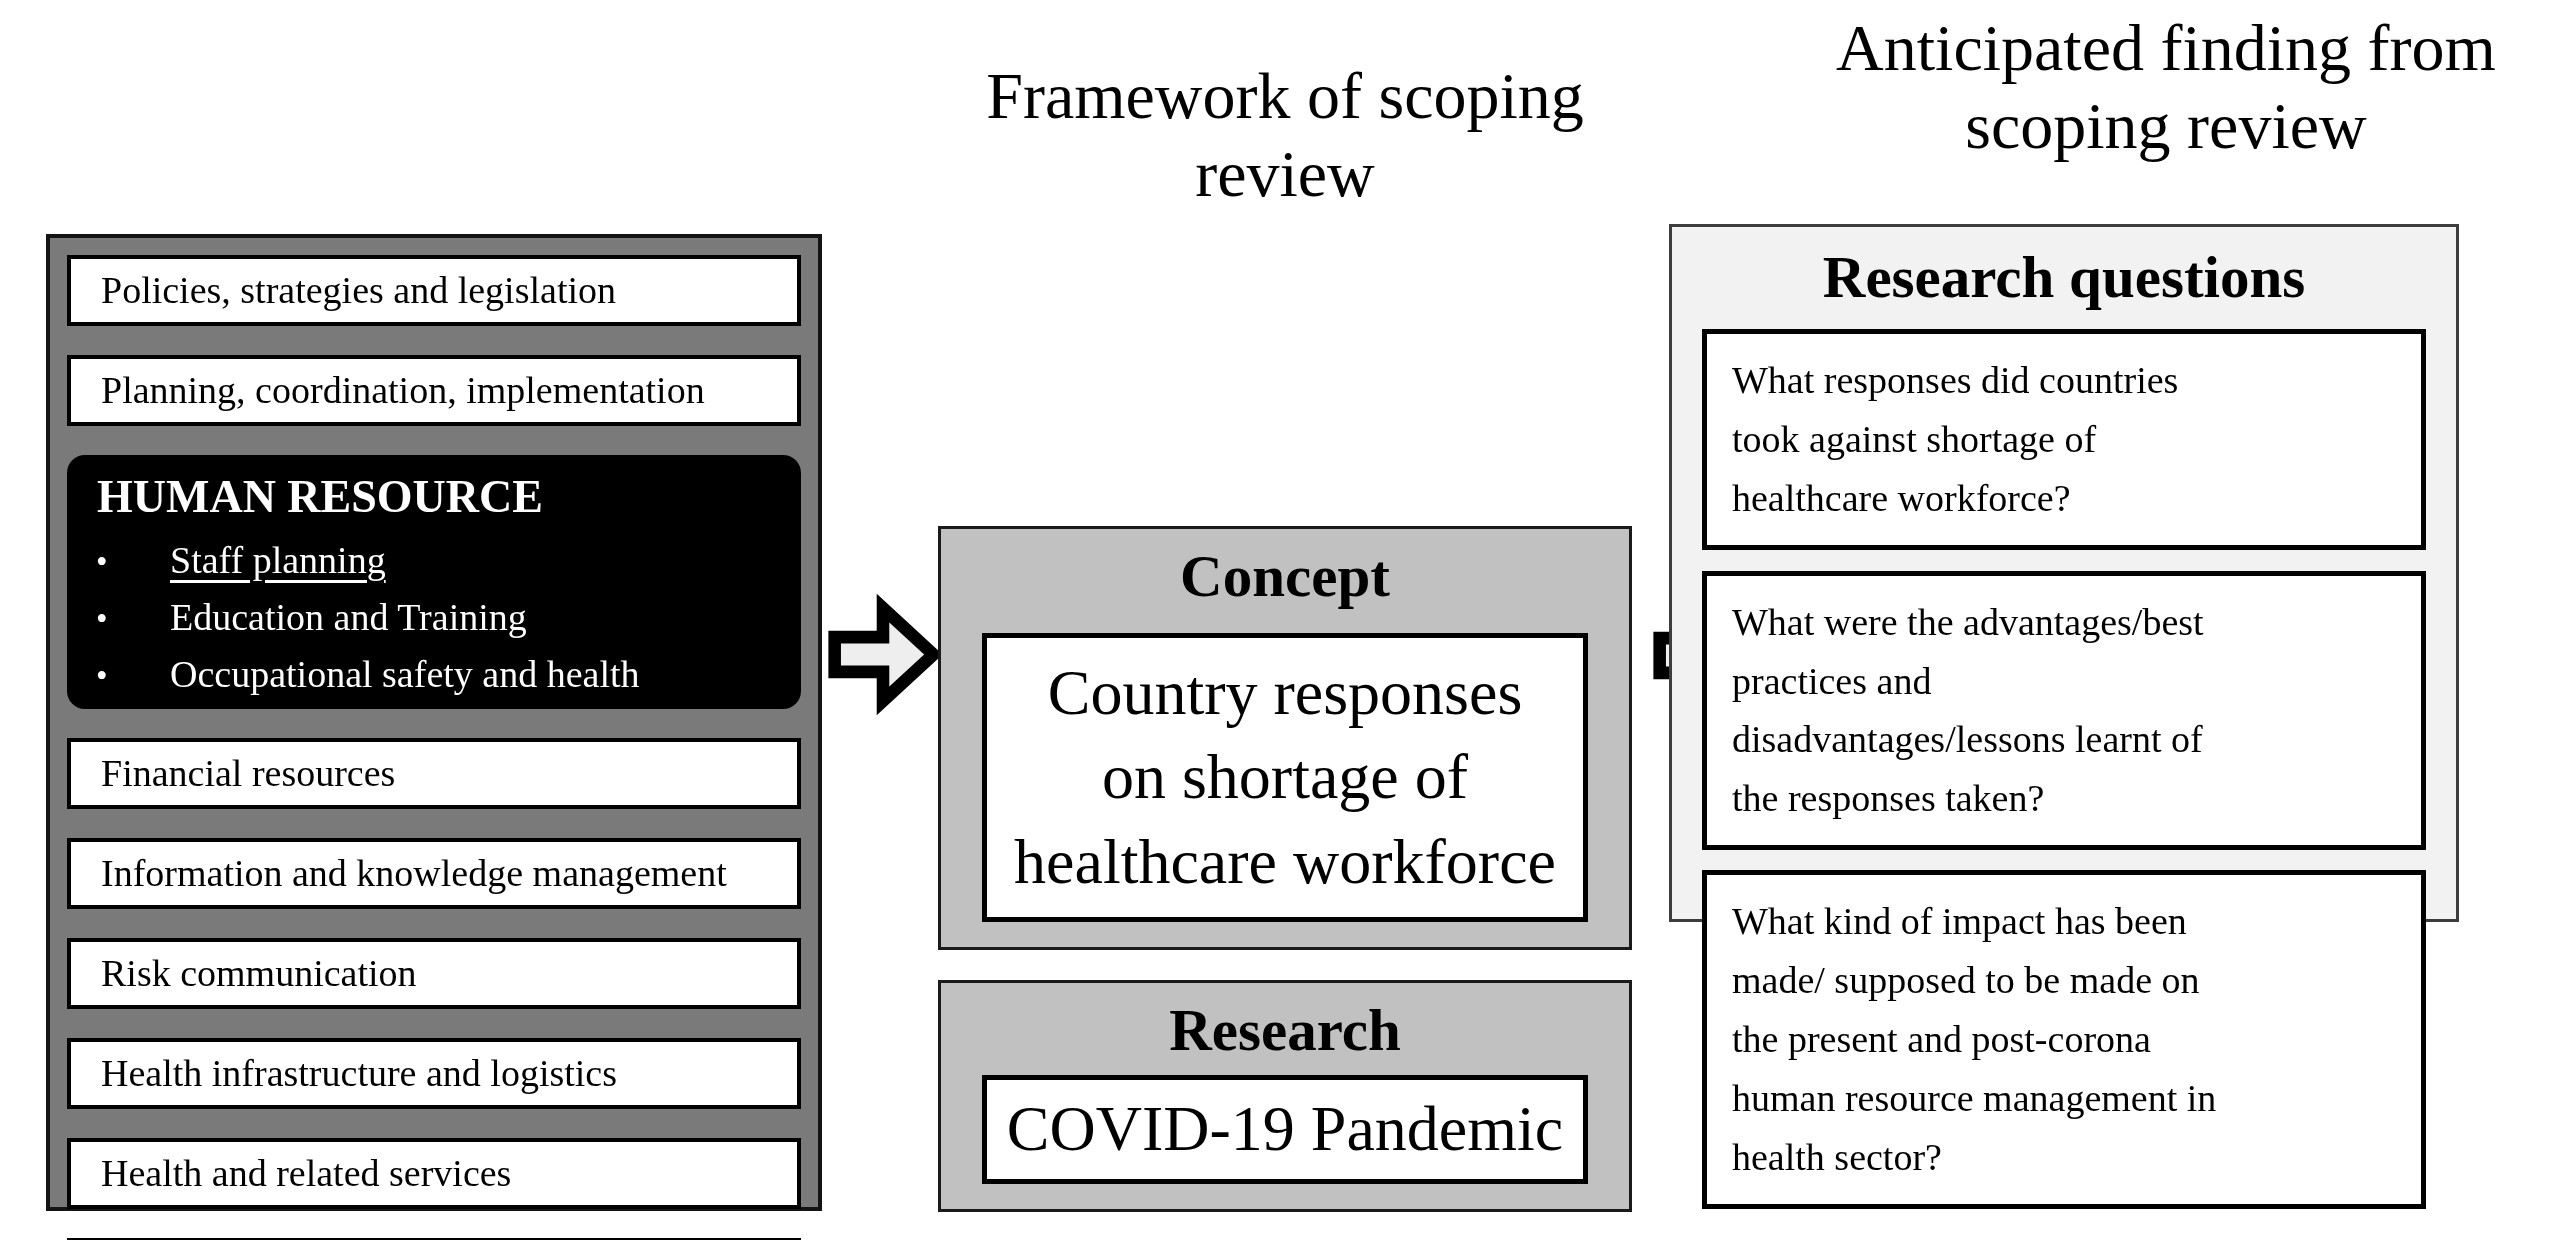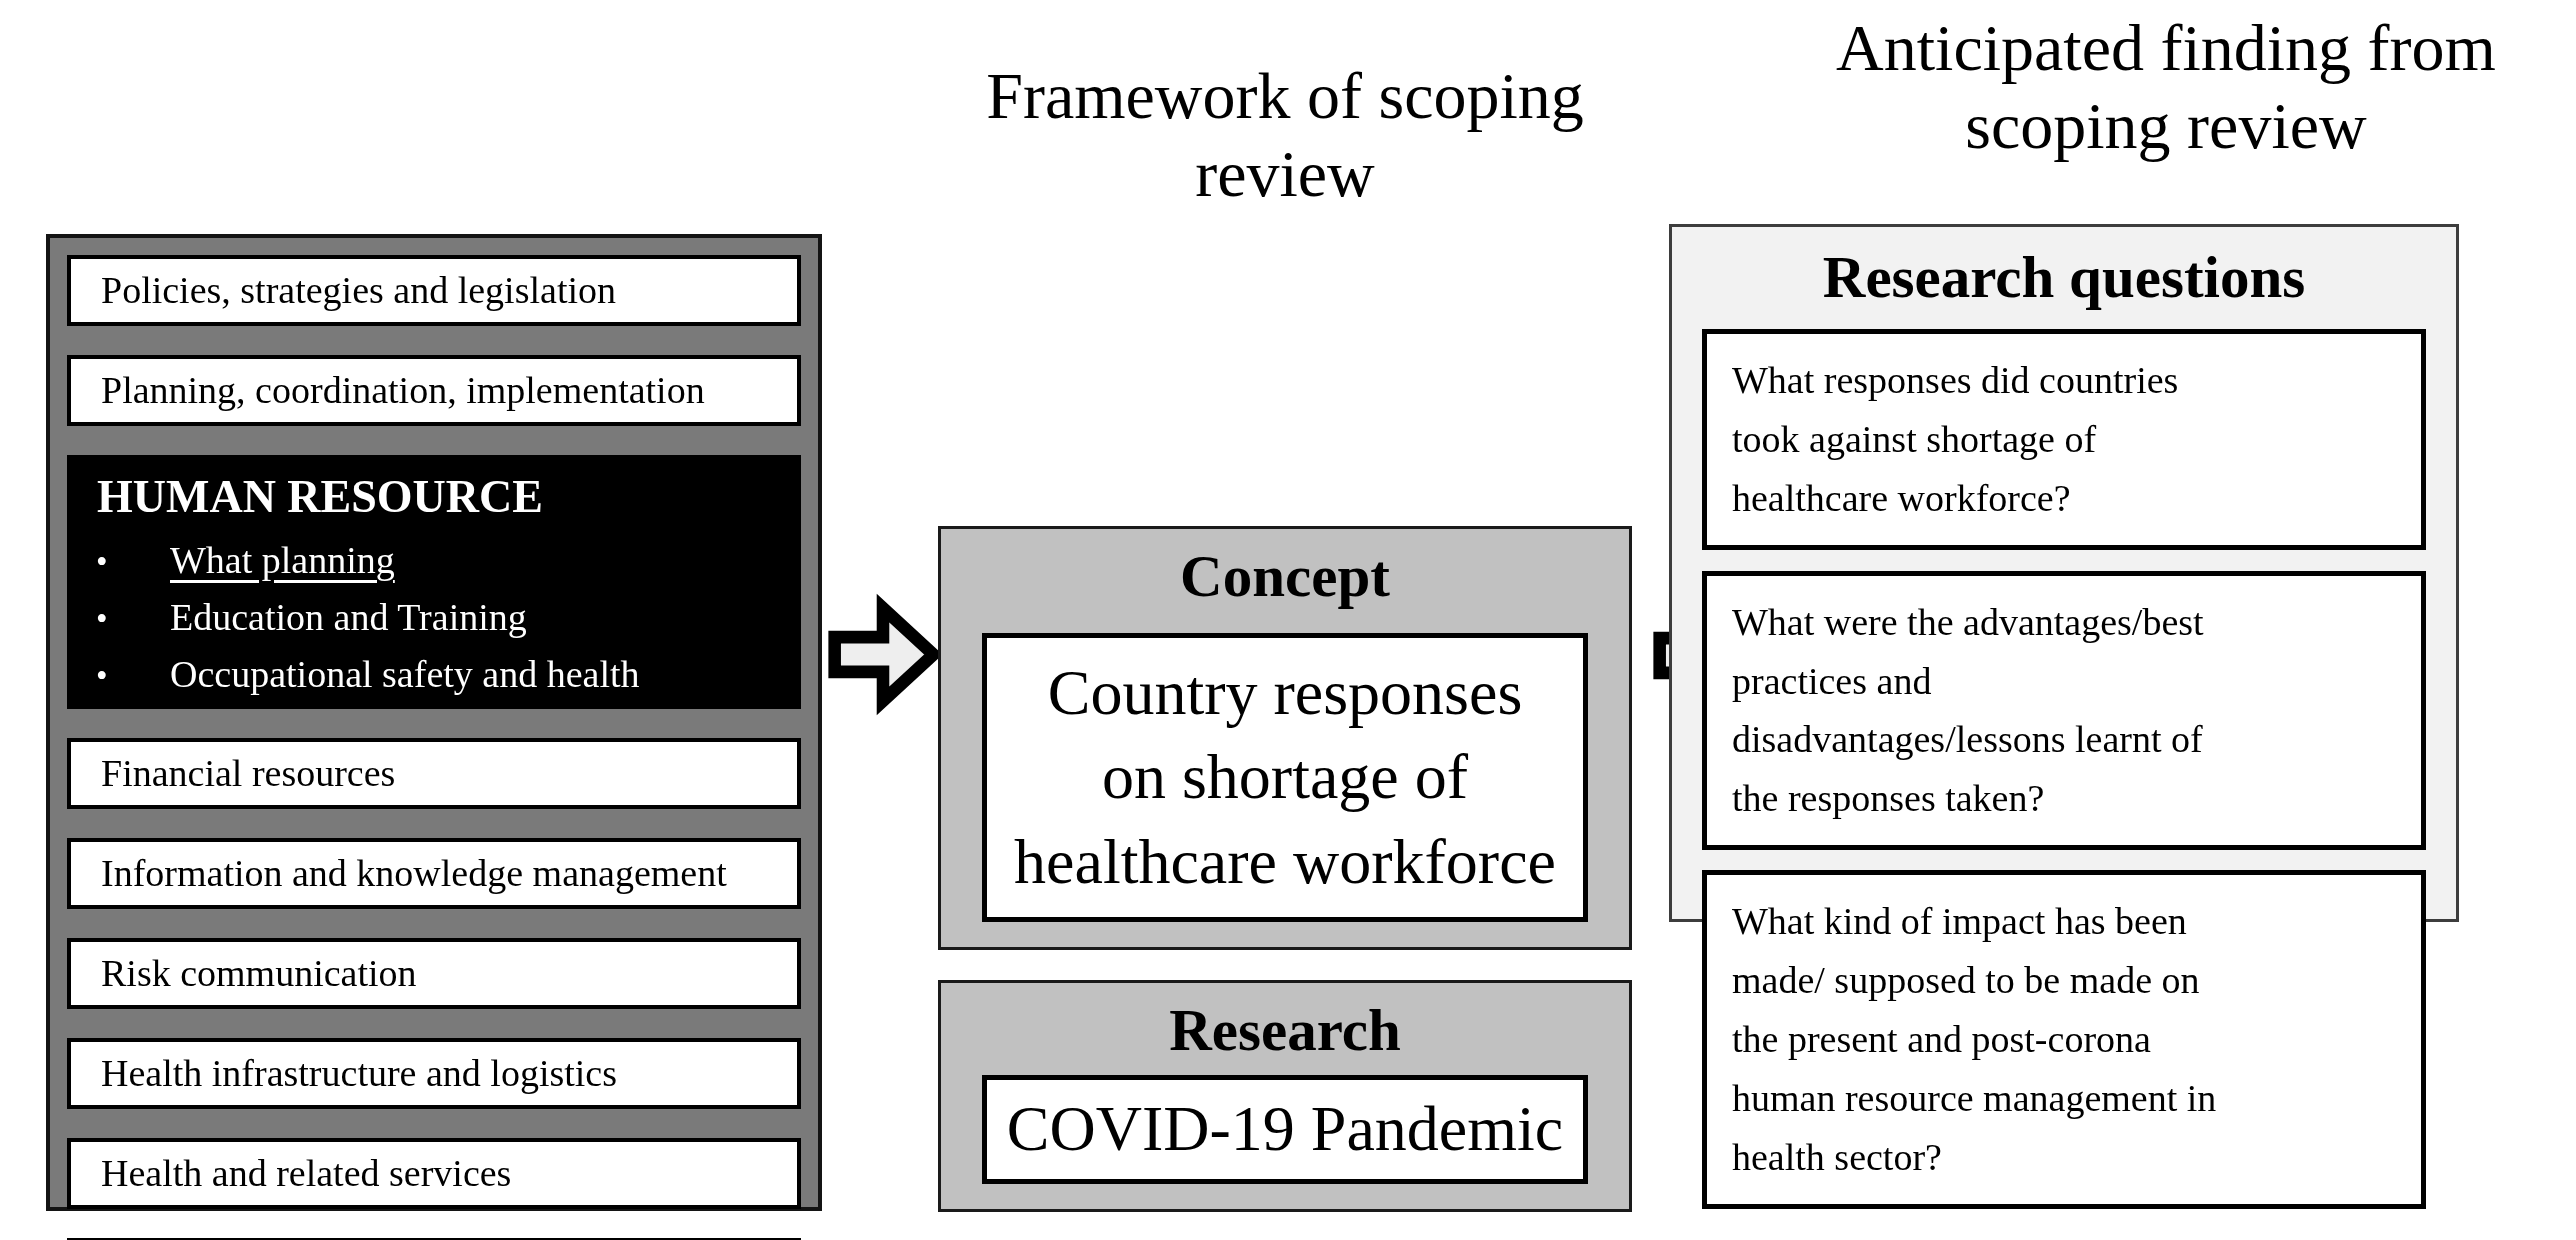--- a/index.html
+++ b/index.html
@@ -34,20 +34,21 @@
     background:#ffffff;border:4.6px solid #000000;
     height:71px;flex:0 0 auto;
     display:flex;align-items:center;
     padding-left:30px;padding-right:6.6px;
     font-size:38px;line-height:1.05;
   }
   .hr-box{
     background:#000000;color:#ffffff;
     flex:1 1 auto;
     padding:17px 6.6px 6.6px 0;
+    border-radius:18px;
   }
   .hr-heading{
     font-weight:bold;font-size:46px;line-height:1.1;
     margin:0 0 9.2px 30px;
   }
   .hr-bullet{
     display:flex;align-items:baseline;
     padding-left:29px;
     font-size:38px;line-height:1.5;
   }
@@ -122,21 +123,21 @@
       <span>Policies, strategies and legislation</span>
     </div>
     <div class="left-row">
       <span>Planning, coordination, implementation</span>
     </div>
 
     <div class="hr-box">
       <div class="hr-heading">HUMAN RESOURCE</div>
       <div class="hr-bullet">
         <span class="dot">•</span>
-        <span class="txt underlined">What planning</span>
+        <span class="txt underlined">Staff planning</span>
       </div>
       <div class="hr-bullet">
         <span class="dot">•</span>
         <span class="txt">Education and Training</span>
       </div>
       <div class="hr-bullet">
         <span class="dot">•</span>
         <span class="txt">Occupational safety and health</span>
       </div>
     </div>

